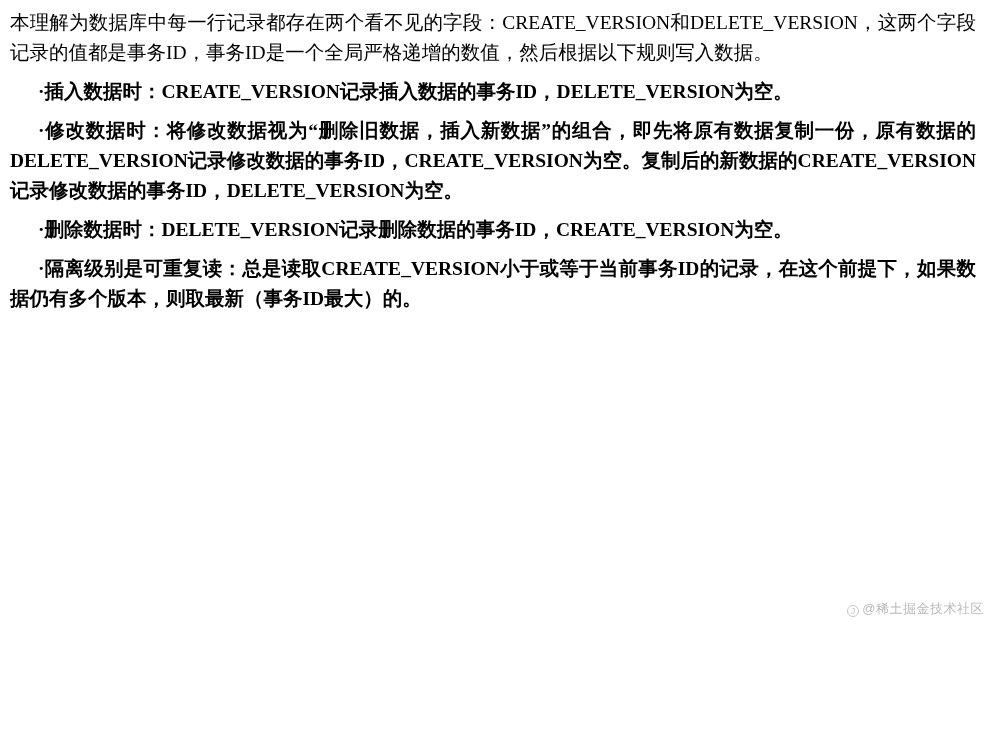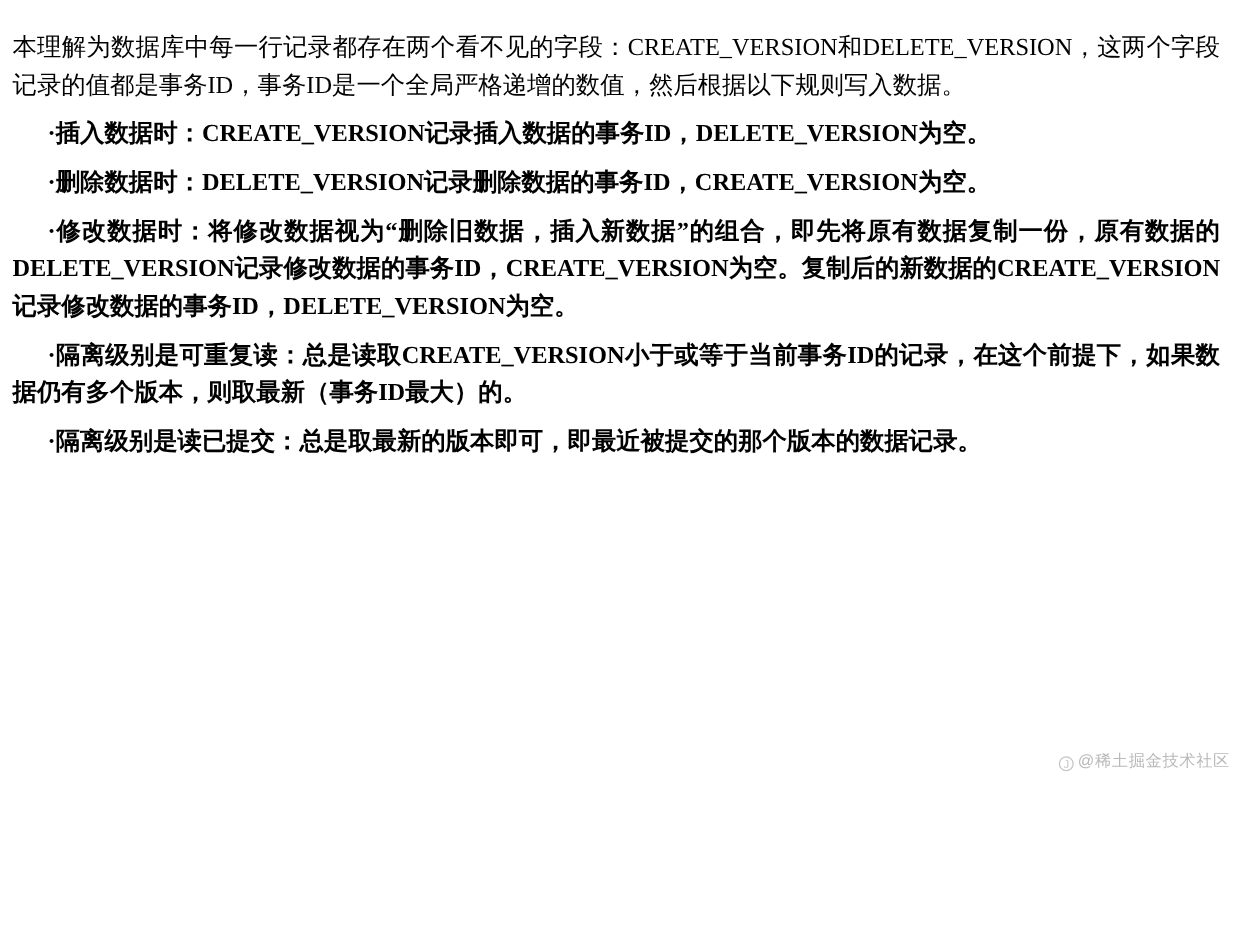--- a/index.html
+++ b/index.html
@@ -12,21 +12,21 @@
     background: #ffffff;
     font-family: "Liberation Serif", "DejaVu Serif", serif;
     color: #000000;
     position: relative;
     overflow: hidden;
   }
   .page {
     box-sizing: border-box;
     width: 998px;
     height: 618px;
-    padding: 24px 22px 0 10px;
+    padding: 8px 22px 0 10px;
     position: relative;
   }
   p {
     margin: 0;
     font-size: 19.5px;
     line-height: 30px;
     text-align: justify;
     text-justify: inter-ideograph;
     letter-spacing: 0px;
   }
@@ -72,34 +72,31 @@
 
   <div class="para-block">
     <p>本理解为数据库中每一行记录都存在两个看不见的字段：CREATE_VERSION和DELETE_VERSION，这两个字段记录的值都是事务ID，事务ID是一个全局严格递增的数值，然后根据以下规则写入数据。</p>
   </div>
 
   <div class="para-block">
     <p class="indent-bullet">·插入数据时：CREATE_VERSION记录插入数据的事务ID，DELETE_VERSION为空。</p>
   </div>
 
   <div class="para-block">
-    <p class="indent-bullet">·删除数据时：DELETE_VERSION记录删除数据的事务ID，CREATE_VERSION为空。</p>
+    <p class="indent-bullet">·修改数据时：将修改数据视为“删除旧数据，插入新数据”的组合，即先将原有数据复制一份，原有数据的DELETE_VERSION记录修改数据的事务ID，CREATE_VERSION为空。复制后的新数据的CREATE_VERSION记录修改数据的事务ID，DELETE_VERSION为空。</p>
   </div>
 
   <div class="para-block">
-    <p class="indent-bullet">·修改数据时：将修改数据视为“删除旧数据，插入新数据”的组合，即先将原有数据复制一份，原有数据的DELETE_VERSION记录修改数据的事务ID，CREATE_VERSION为空。复制后的新数据的CREATE_VERSION记录修改数据的事务ID，DELETE_VERSION为空。</p>
+    <p class="indent-bullet">·删除数据时：DELETE_VERSION记录删除数据的事务ID，CREATE_VERSION为空。</p>
   </div>
 
 
   <div class="para-block">
     <p class="indent-bullet">·隔离级别是可重复读：总是读取CREATE_VERSION小于或等于当前事务ID的记录，在这个前提下，如果数据仍有多个版本，则取最新（事务ID最大）的。</p>
   </div>
 
-  <div class="para-block">
-    <p class="indent-bullet">·隔离级别是读已提交：总是取最新的版本即可，即最近被提交的那个版本的数据记录。</p>
-  </div>
 
 
   <div class="watermark">
     <span class="mark-icon">J</span><span>@稀土掘金技术社区</span>
   </div>
 
 </div>
 
 </body></html>

